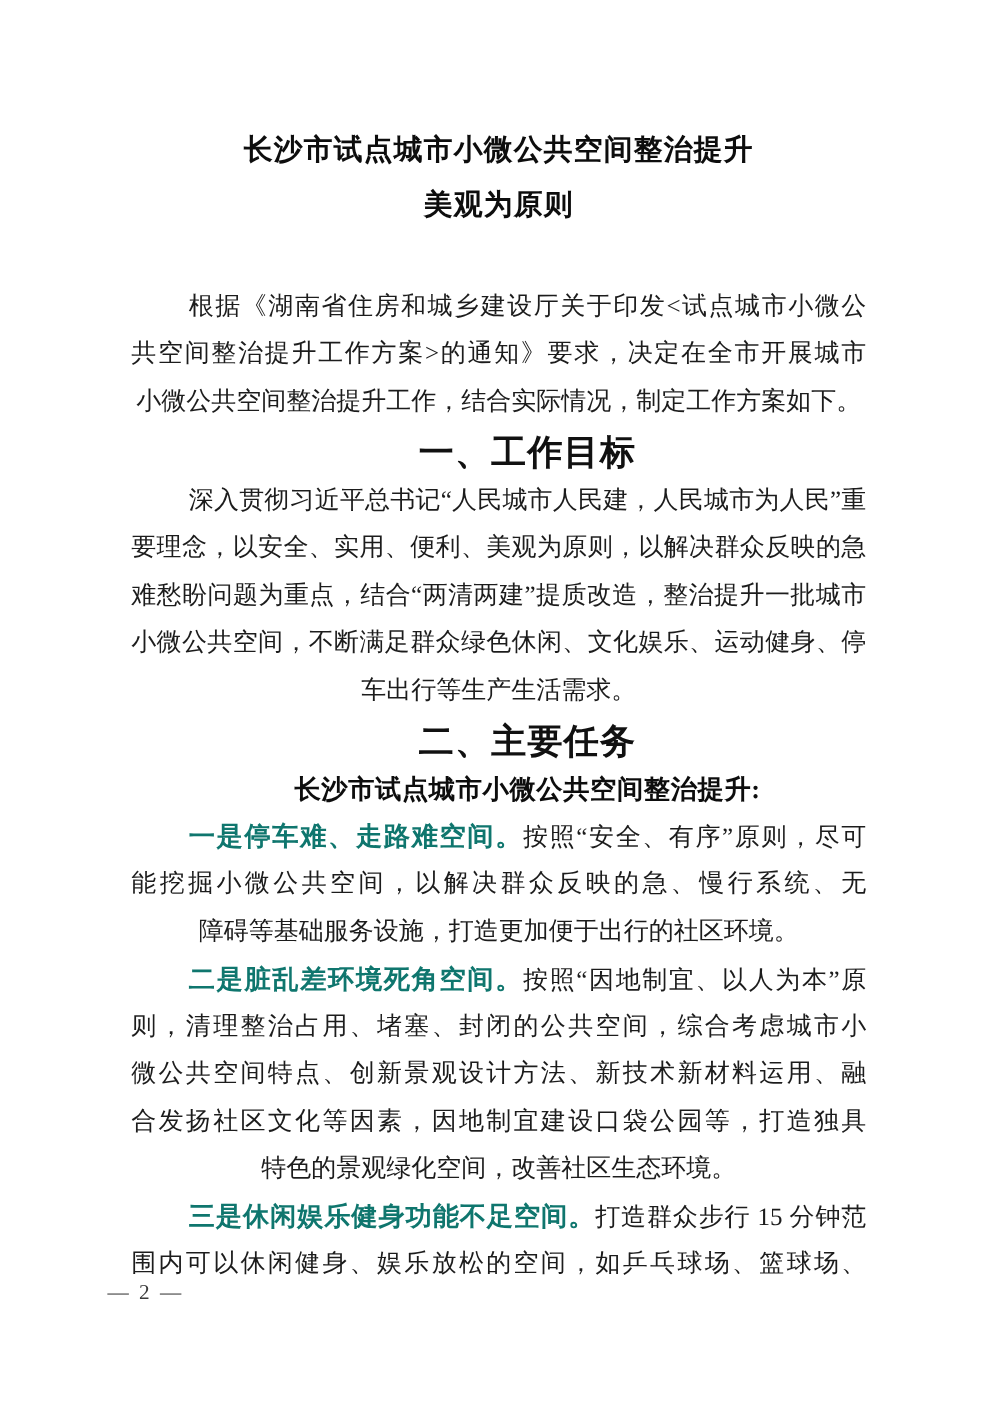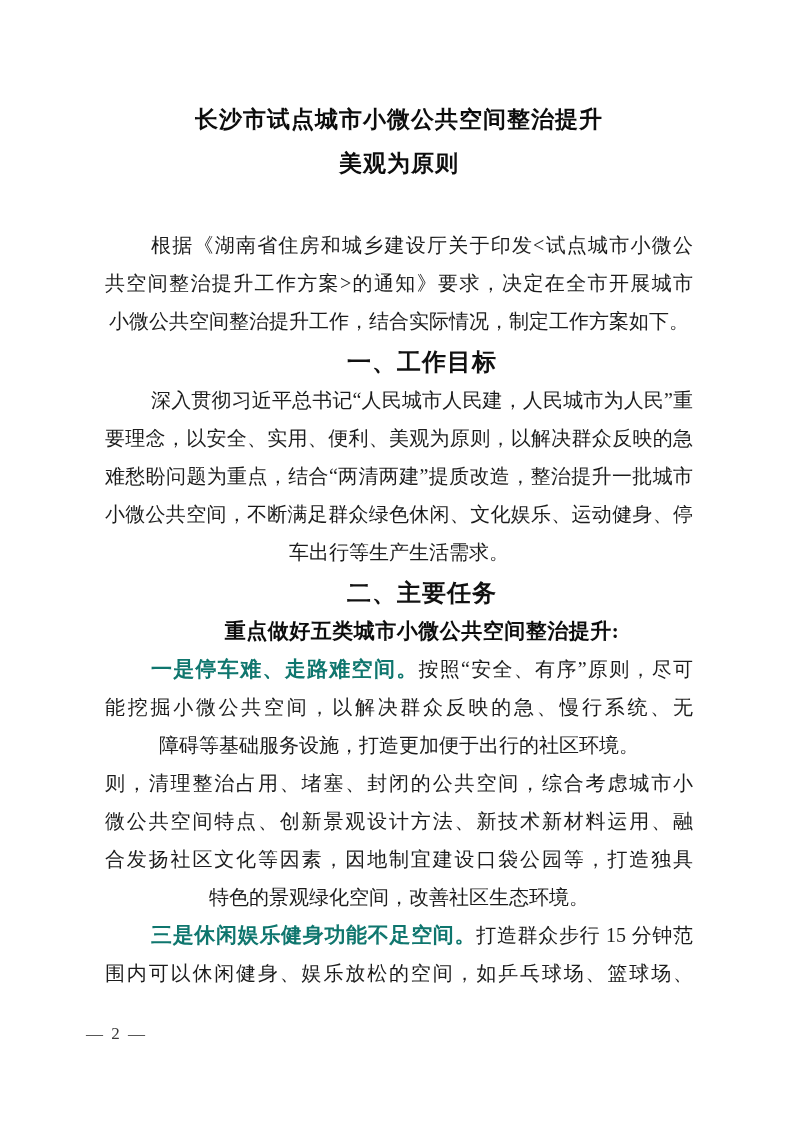--- a/index.html
+++ b/index.html
@@ -36,21 +36,21 @@
   .line.j {
     white-space: normal;
     text-align: justify;
     text-align-last: justify;
     text-justify: inter-character;
   }
   .line.indent { text-indent: 46px; }
   .heading {
     font-family: "Liberation Sans", "DejaVu Sans", sans-serif;
     font-weight: 600;
-    font-size: 24px;
+    font-size: 28px;
     letter-spacing: 1px;
     margin-top: 3px;
     color: #111;
   }
   .lead-bold {
     font-weight: bold;
     font-size: 21px;
     letter-spacing: 0.5px;
     color: #0d0d0d;
   }
@@ -84,26 +84,27 @@
     <div class="line heading indent">一、工作目标</div>
 
     <div class="line j indent">深入贯彻习近平总书记“人民城市人民建，人民城市为人民”重</div>
     <div class="line j">要理念，以安全、实用、便利、美观为原则，以解决群众反映的急</div>
     <div class="line j">难愁盼问题为重点，结合“两清两建”提质改造，整治提升一批城市</div>
     <div class="line j">小微公共空间，不断满足群众绿色休闲、文化娱乐、运动健身、停</div>
     <div class="line">车出行等生产生活需求。</div>
 
     <div class="line heading indent">二、主要任务</div>
 
-    <div class="line lead-bold indent">重点做好五类城市小微公共空间整治提升:</div>
+    <div class="line lead-bold indent">长沙市试点城市小微公共空间整治提升:</div>
 
     <div class="line j indent"><span class="bold-run">一是停车难、走路难空间。</span><span>按照“安全、有序”原则，尽可</span></div>
     <div class="line j">能挖掘小微公共空间，以解决群众反映的急、慢行系统、无</div>
     <div class="line">障碍等基础服务设施，打造更加便于出行的社区环境。</div>
 
+    <div class="line j indent"><span class="bold-run">二是脏乱差环境死角空间。</span><span>按照“因地制宜、以人为本”原</span></div>
     <div class="line j">则，清理整治占用、堵塞、封闭的公共空间，综合考虑城市小</div>
     <div class="line j">微公共空间特点、创新景观设计方法、新技术新材料运用、融</div>
     <div class="line j">合发扬社区文化等因素，因地制宜建设口袋公园等，打造独具</div>
     <div class="line">特色的景观绿化空间，改善社区生态环境。</div>
 
     <div class="line j indent"><span class="bold-run">三是休闲娱乐健身功能不足空间。</span><span>打造群众步行 15 分钟范</span></div>
     <div class="line j">围内可以休闲健身、娱乐放松的空间，如乒乓球场、篮球场、</div>
 
   </div>
 

